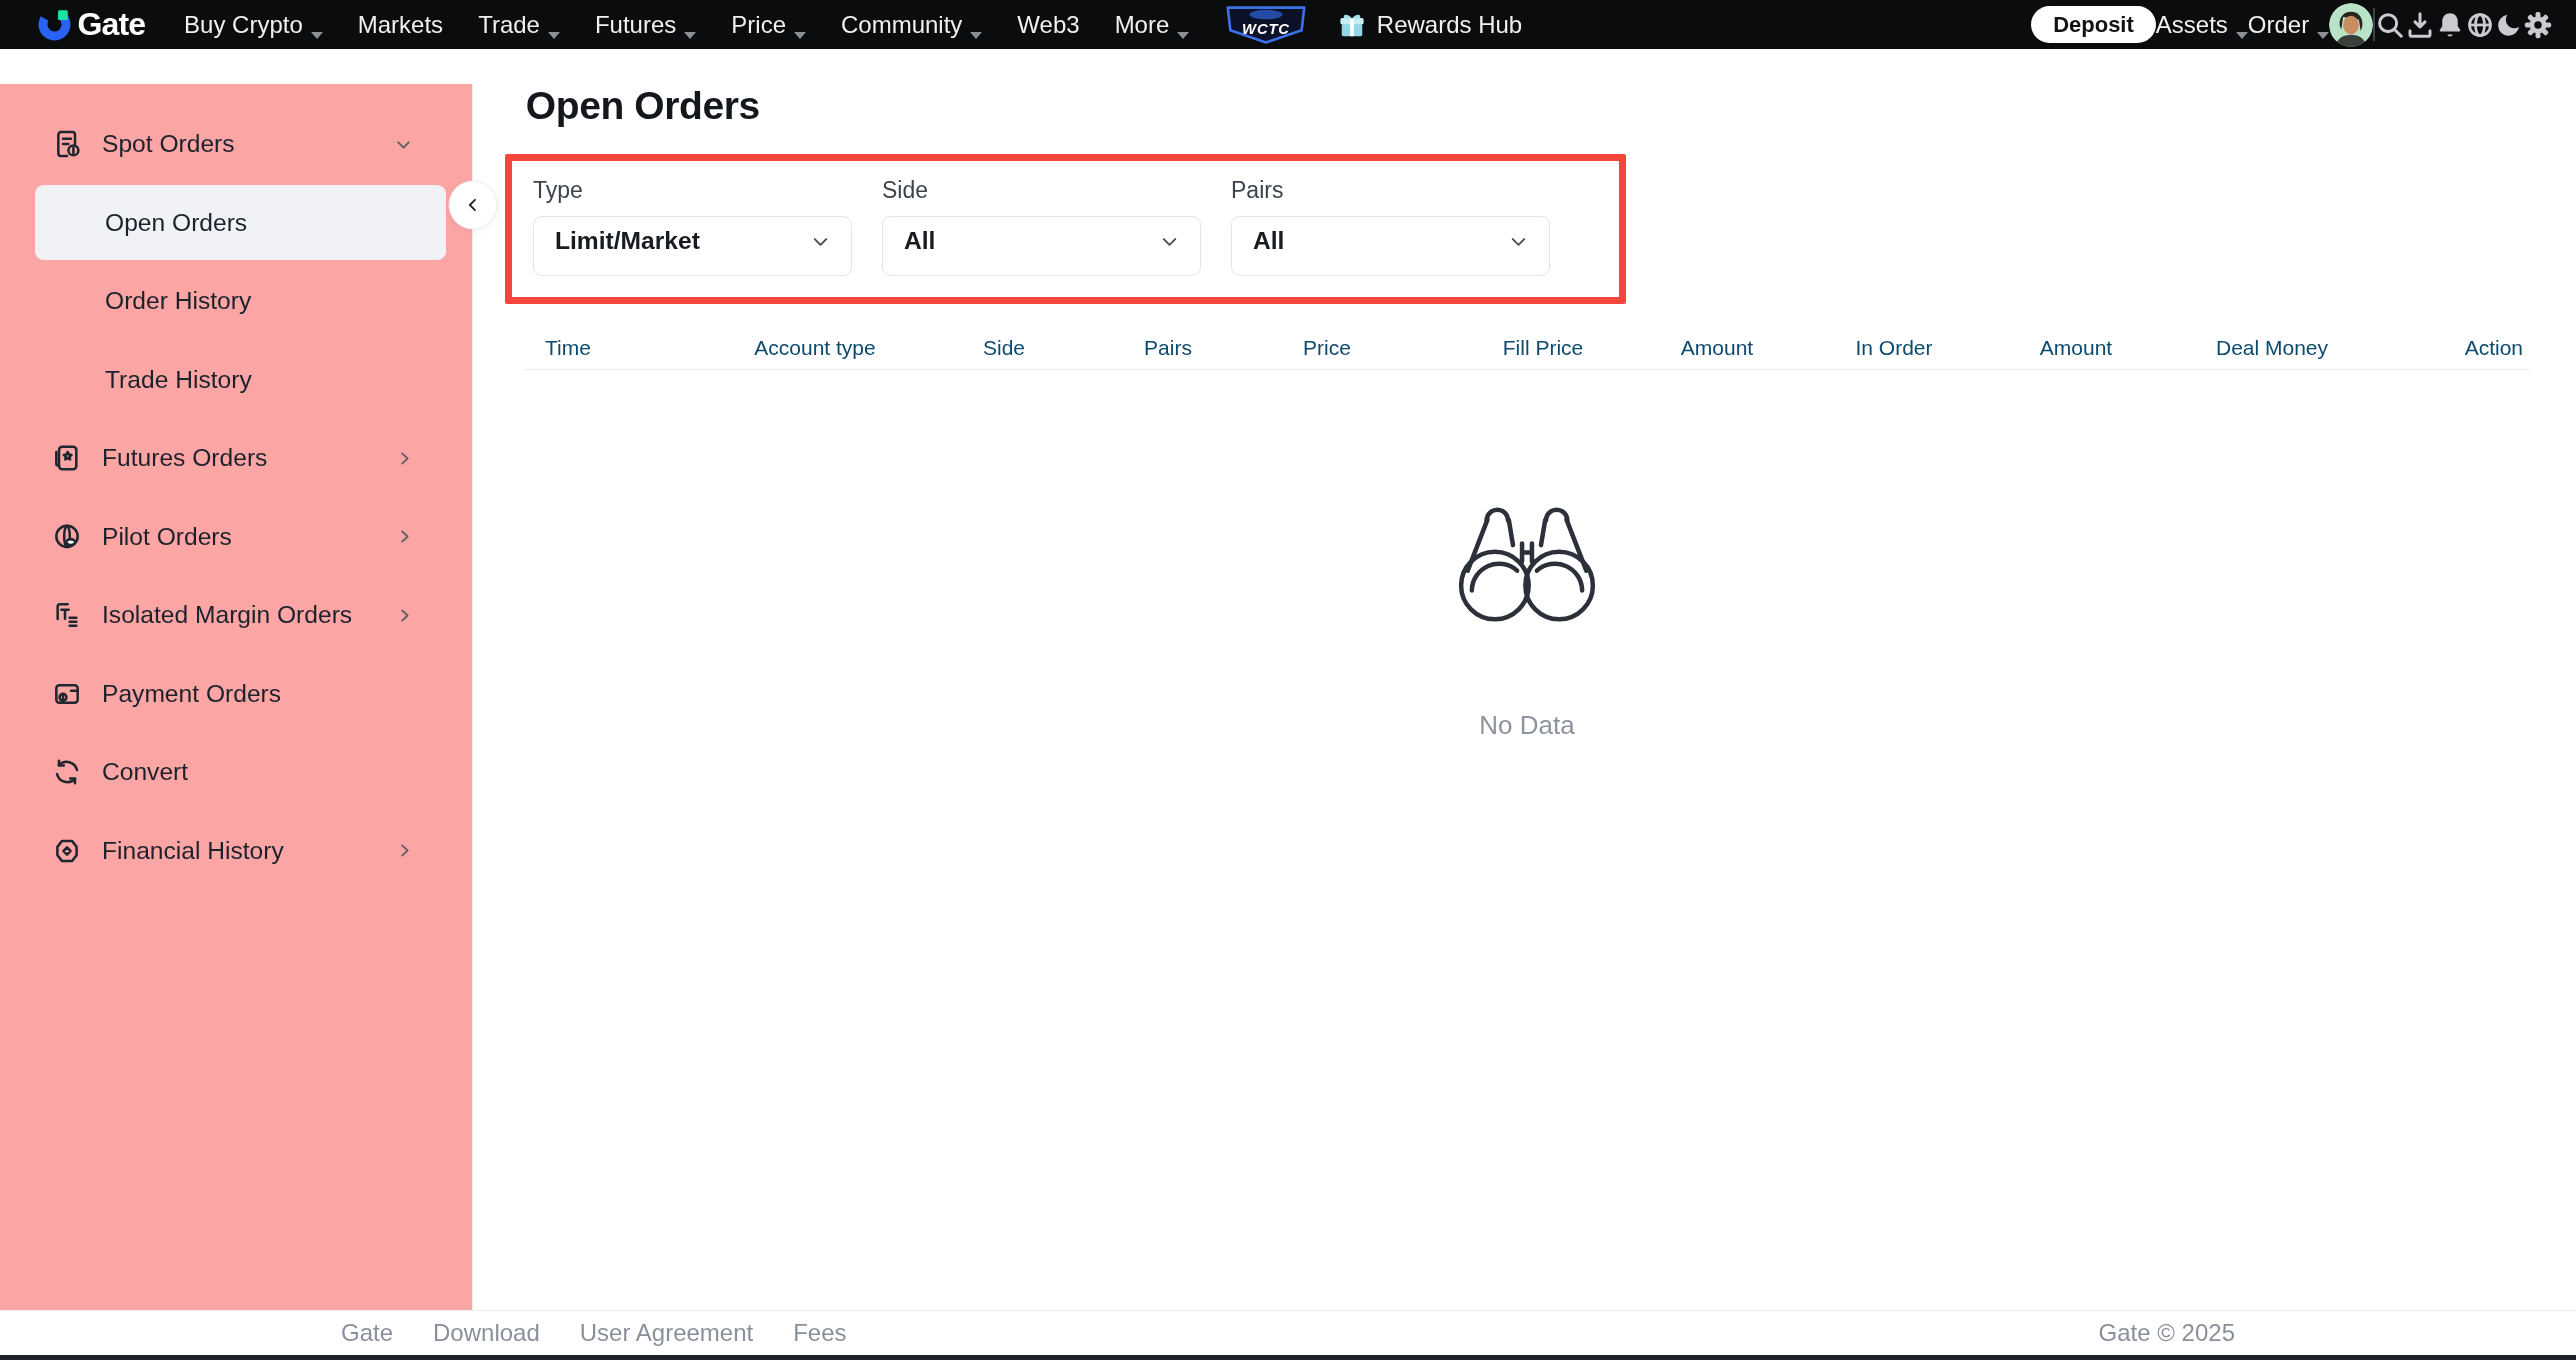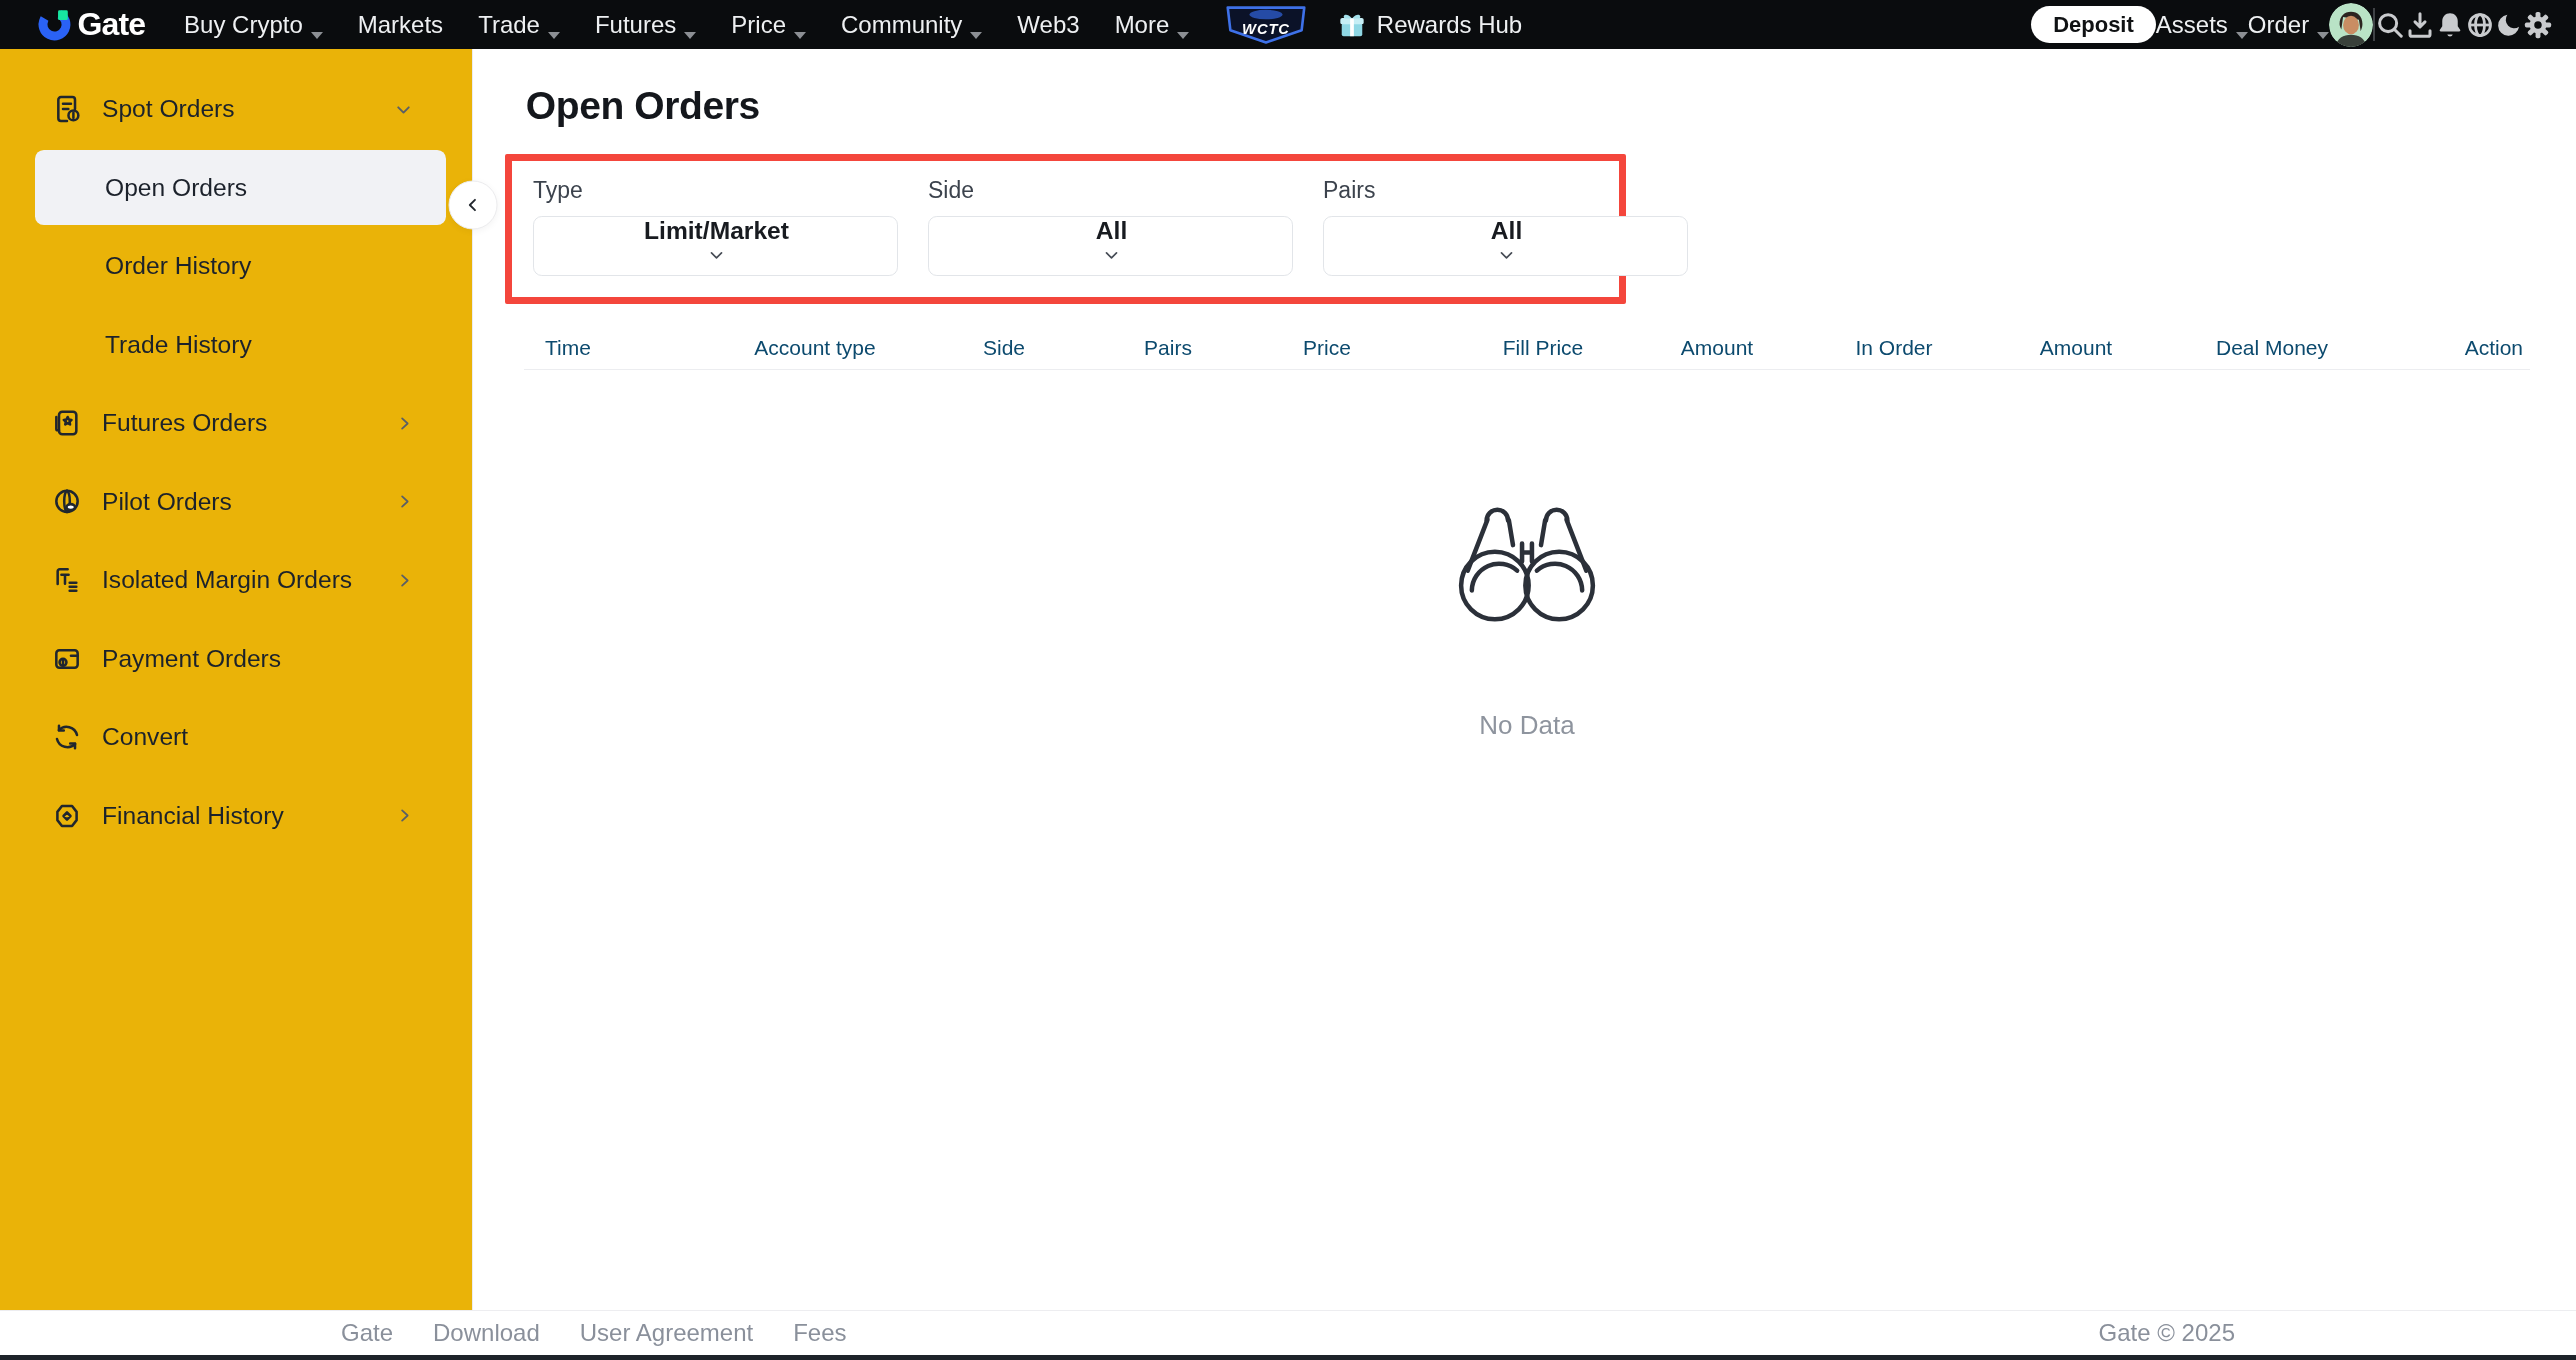--- a/index.html
+++ b/index.html
@@ -23,22 +23,22 @@
   .rewards{display:flex;align-items:center;gap:10.5px;margin-left:30px;font-size:24px;cursor:pointer;}
   .nav-right{margin-left:auto;display:flex;align-items:center;}
   .deposit-btn{background:#ffffff;color:#101214;font-size:22px;font-weight:700;
     height:37px;padding:0 22px;border-radius:19px;border:none;display:flex;align-items:center;cursor:pointer;}
   .nav-divider{width:1.8px;height:33px;background:#3f4246;}
   .icon-btn{display:flex;align-items:center;justify-content:center;cursor:pointer;}
   .avatar{width:44px;height:44px;border-radius:50%;overflow:hidden;cursor:pointer;}
   
   .page-body{display:flex;height:1262px;position:relative;}
   
-  .sidebar{width:473px;min-width:473px;background:#eab308;border-right:0.9px solid #ececee;
-    padding-top:19px;box-sizing:border-box;position:relative;}
+  .sidebar{width:473px;min-width:473px;background:#fca5a5;border-right:0.9px solid #ececee;
+    padding-top:19px;box-sizing:border-box;position:relative;margin-top:35px;}
   .side-row{height:75px;margin:3.5px 26px 3.5px 35px;display:flex;align-items:center;
     border-radius:8.8px;cursor:pointer;font-size:24.6px;color:#1c222b;}
   .side-row.parent{padding-left:16px;}
   .side-row.parent .label{margin-left:19px;}
   .side-row.sub{padding-left:70px;}
   .side-row.active{background:#f1f2f5;}
   .side-icon{width:32px;height:32px;display:flex;align-items:center;justify-content:center;}
   .trail{margin-left:auto;margin-right:32px;display:flex;align-items:center;}
   .collapse-btn{
     position:absolute;left:473px;top:156px;transform:translate(-50%,-50%);
@@ -49,23 +49,23 @@
   
   .main{flex:1;padding:0 46px 0 51px;box-sizing:border-box;}
   .page-title{font-size:39px;font-weight:800;color:#14171c;margin:35px 0 26px 1.8px;letter-spacing:-0.4px;}
   .filter-box{
     width:1121px;box-sizing:border-box;border:7px solid #f4463c;border-radius:2px;
     margin-left:-19px;padding:16px 21px 21px 21px;display:flex;gap:30px;background:#ffffff;
   }
   .filter-col{display:flex;flex-direction:column;}
   .filter-label{font-size:23px;color:#3c434d;margin-bottom:12.3px;}
   .select{
-    width:365px;height:60px;border:1.8px solid #e2e5e9;border-radius:8.8px;background:#fff;
+    width:319px;height:60px;border:1.8px solid #e2e5e9;border-radius:8.8px;background:#fff;
     display:flex;align-items:center;justify-content:space-between;padding:0 19px 10px 21px;
-    box-sizing:border-box;cursor:pointer;flex-direction:column;
+    box-sizing:border-box;cursor:pointer;
   }
   .select .value{font-size:24.6px;font-weight:700;color:#181b20;}
   
   .thead{position:relative;height:42px;margin-top:23px;border-bottom:0.9px solid #ecedf0;}
   .th{position:absolute;top:8.8px;font-size:21px;color:#0c4a6e;white-space:nowrap;}
   .th.centered{transform:translateX(-50%);}
   .th-time{left:21px;}
   .th-account{left:291px;}
   .th-side{left:480px;}
   .th-pairs{left:644px;}

